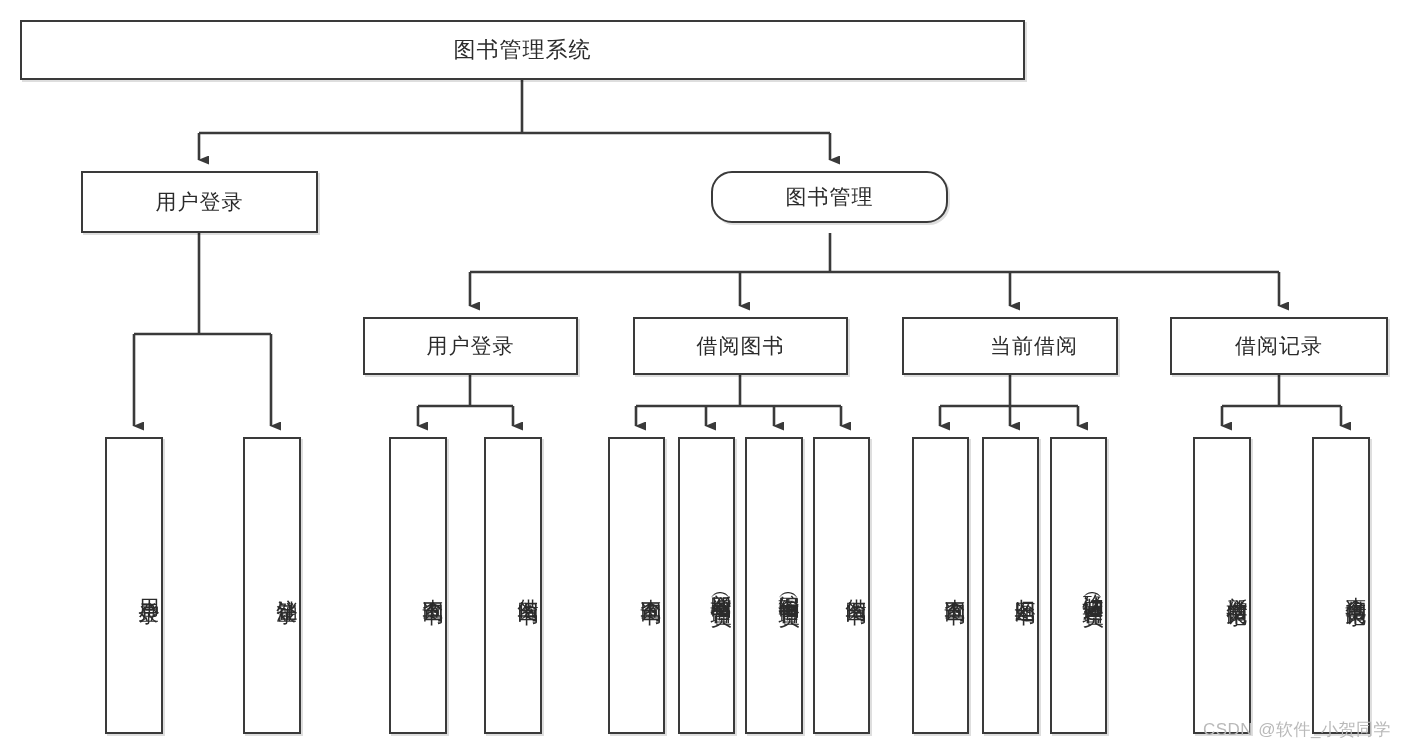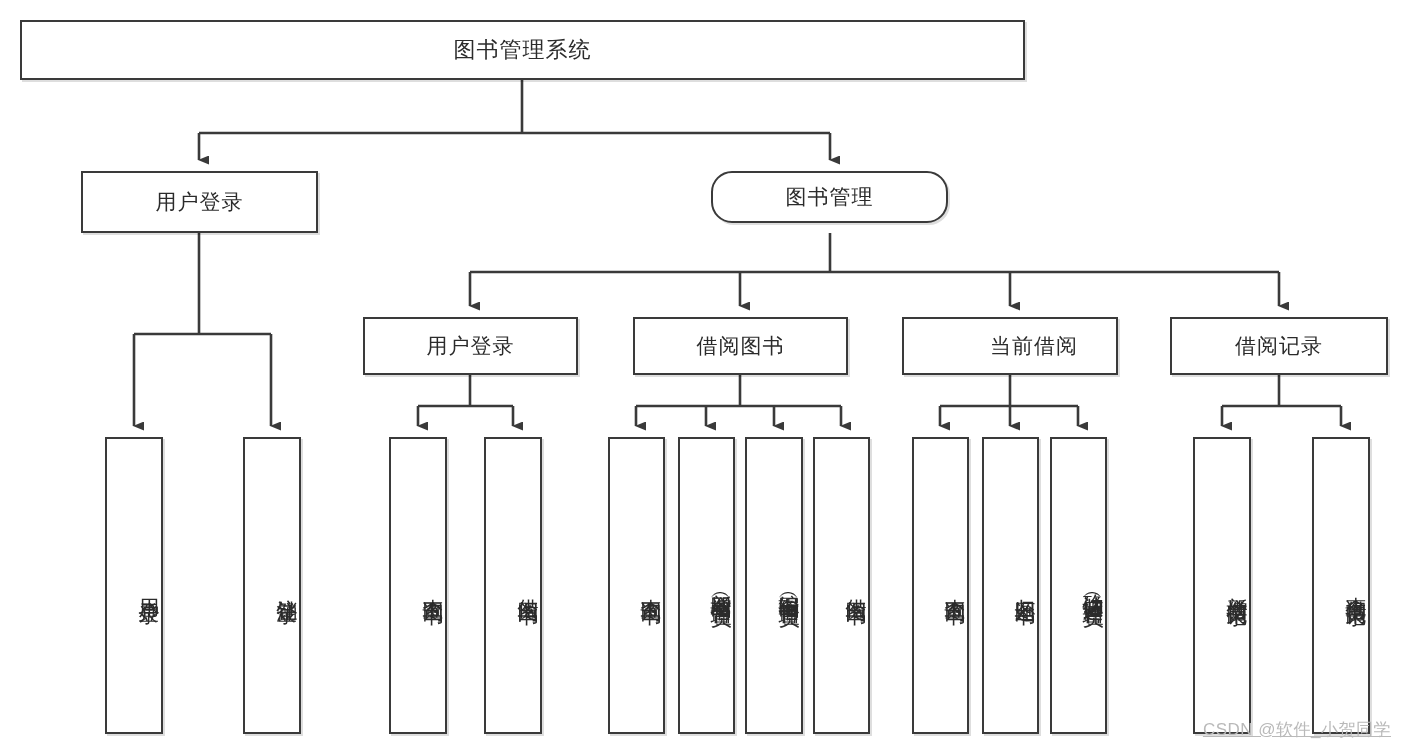--- a/index.html
+++ b/index.html
@@ -62,21 +62,20 @@
     max-height: 100%;
   }
   .watermark {
     position: absolute;
     right: 14px;
     bottom: 6px;
     font-size: 17px;
     color: #b9b9b9;
     white-space: nowrap;
     letter-spacing: 0.5px;
-    text-decoration: underline;
   }
 </style>
 </head>
 <body>
 
 <div id="diagram-root">
 
   <svg id="edge-layer" viewBox="0 0 1405 747" width="1405" height="747" xmlns="http://www.w3.org/2000/svg">
     <defs>
       <marker id="arrow" markerWidth="9" markerHeight="11" refX="4.5" refY="10" orient="auto" markerUnits="userSpaceOnUse">

